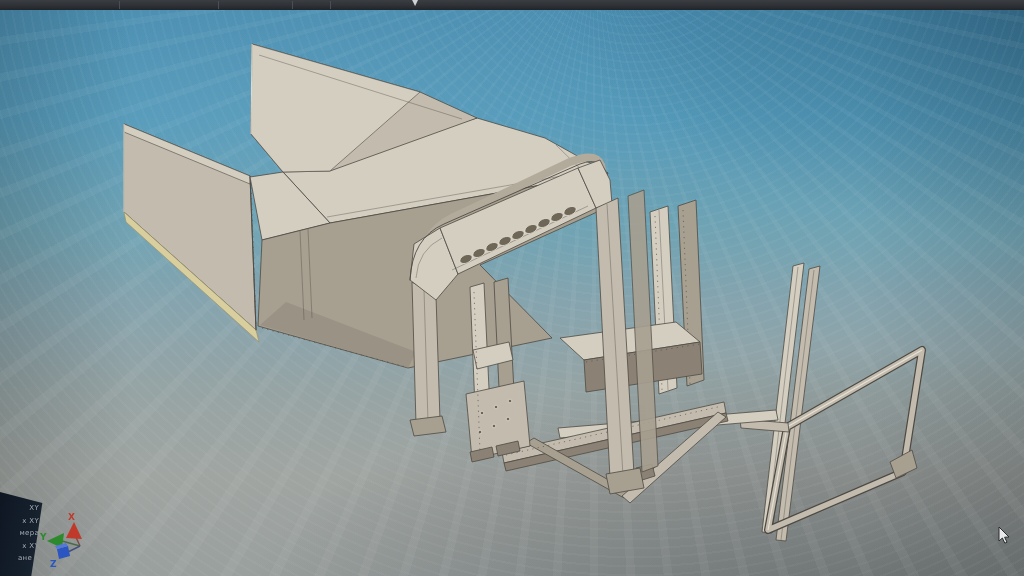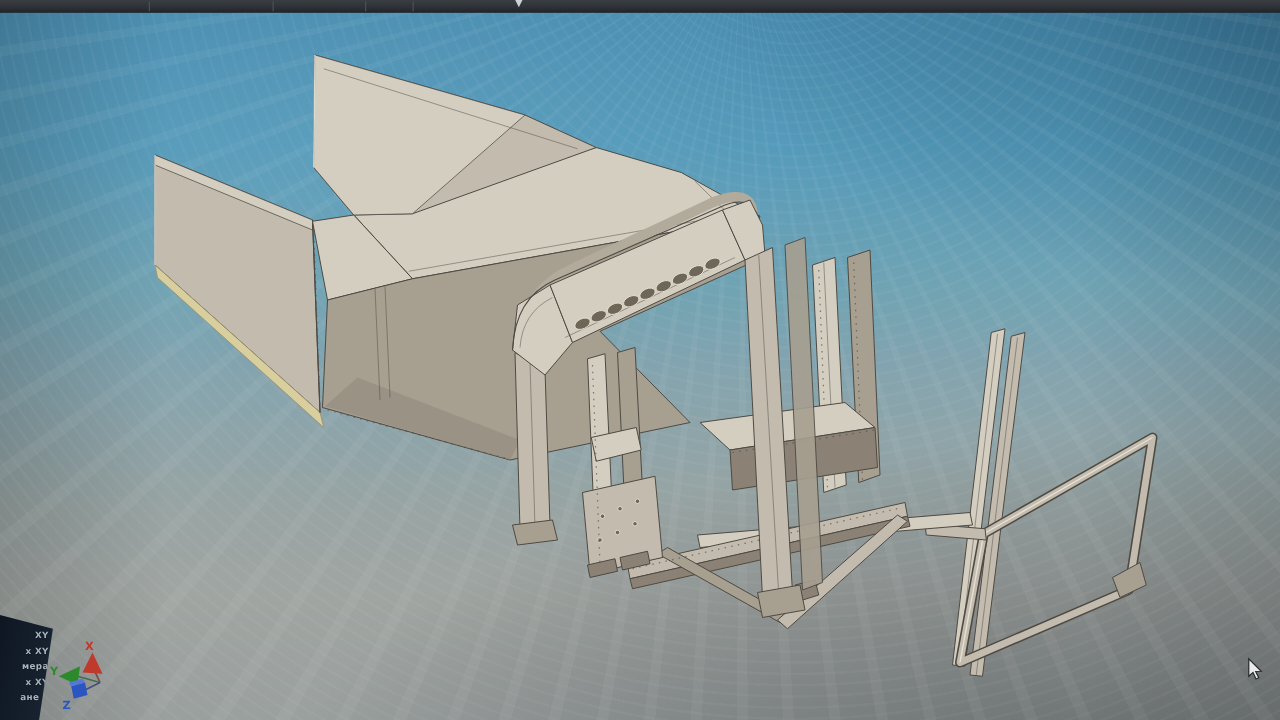--- a/index.html
+++ b/index.html
@@ -31,21 +31,21 @@
   .glare2{position:absolute;inset:0;pointer-events:none;
     background:radial-gradient(60% 45% at 30% 18%, rgba(255,255,255,.06), rgba(255,255,255,0) 70%);}
 
   
   .treepanel{position:absolute;left:0;top:492px;width:46px;height:84px;
     background:linear-gradient(100deg,#0e1622 0%,var(--panel-bg) 55%,#1c2836 100%);
     clip-path:polygon(0 0, 92% 13%, 68% 100%, 0 100%);
     z-index:20;}
   .treepanel .row{position:absolute;right:7px;white-space:nowrap;
     color:var(--panel-text);font-size:7px;line-height:8px;letter-spacing:.3px;
-    text-shadow:0 0 1px rgba(0,0,0,.6);font-weight:bold;}
+    text-shadow:0 0 1px rgba(0,0,0,.6);}
 
   
   svg{position:absolute;left:0;top:0;}
   .f-light{fill:var(--face-light);stroke:var(--edge);stroke-width:.8;stroke-linejoin:round;}
   .f-mid{fill:var(--face-mid);stroke:var(--edge);stroke-width:.8;stroke-linejoin:round;}
   .f-dark{fill:var(--face-dark);stroke:var(--edge);stroke-width:.8;stroke-linejoin:round;}
   .f-deep{fill:var(--face-deep);stroke:var(--edge);stroke-width:.8;stroke-linejoin:round;}
   .f-flange{fill:var(--flange-yellow);stroke:#9a9270;stroke-width:.7;stroke-linejoin:round;}
   .ln{stroke:var(--edge);stroke-width:.9;fill:none;stroke-linecap:round;}
   .ln-thin{stroke:var(--edge);stroke-width:.6;fill:none;opacity:.65;}

